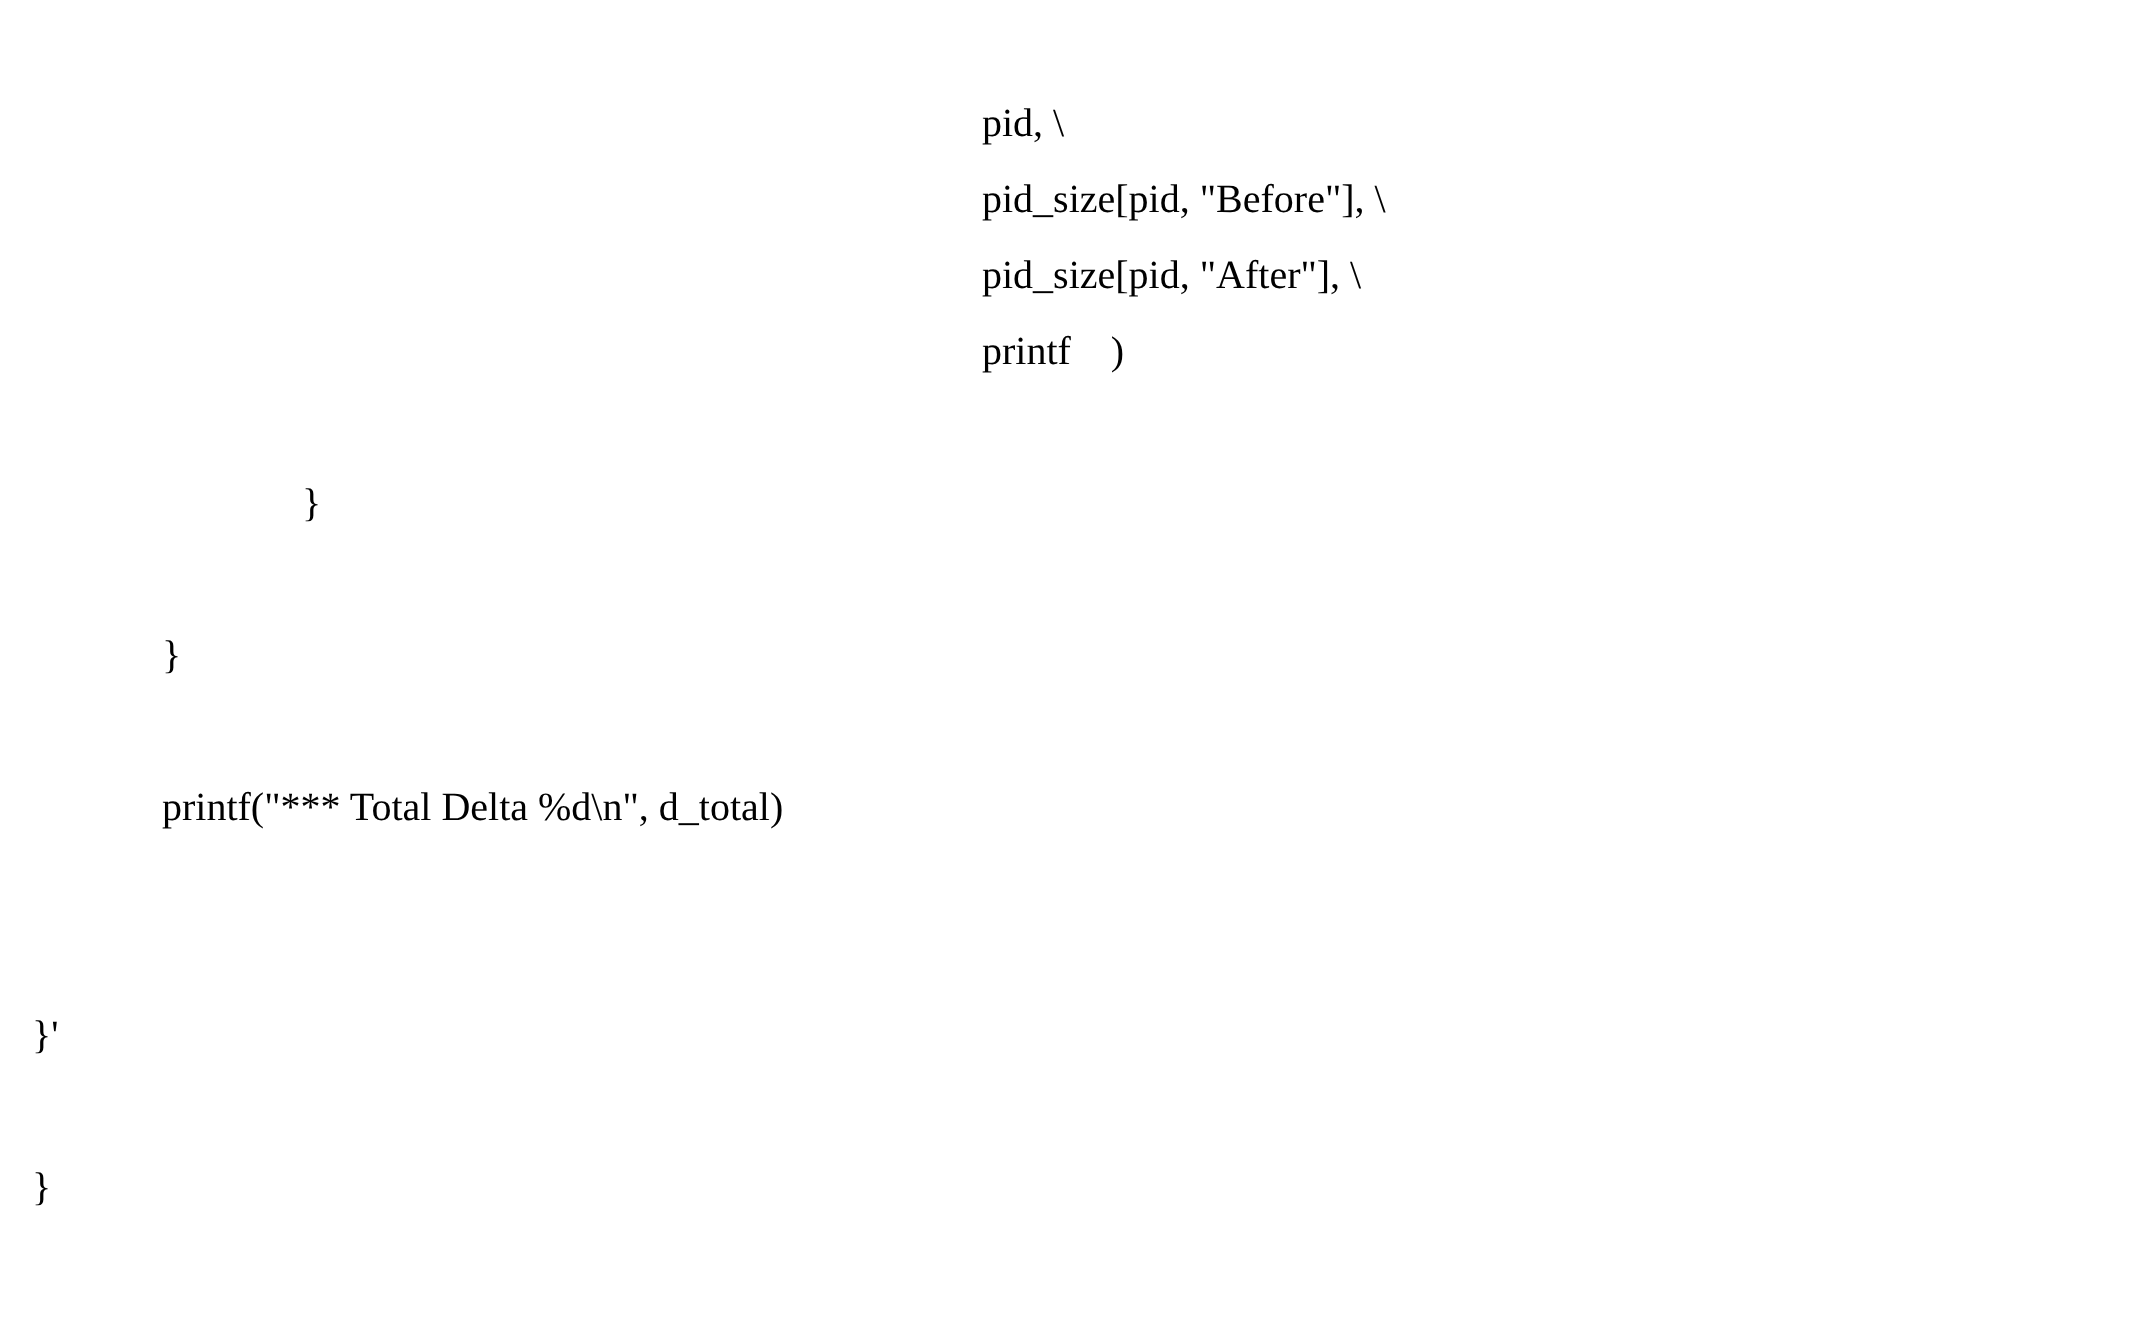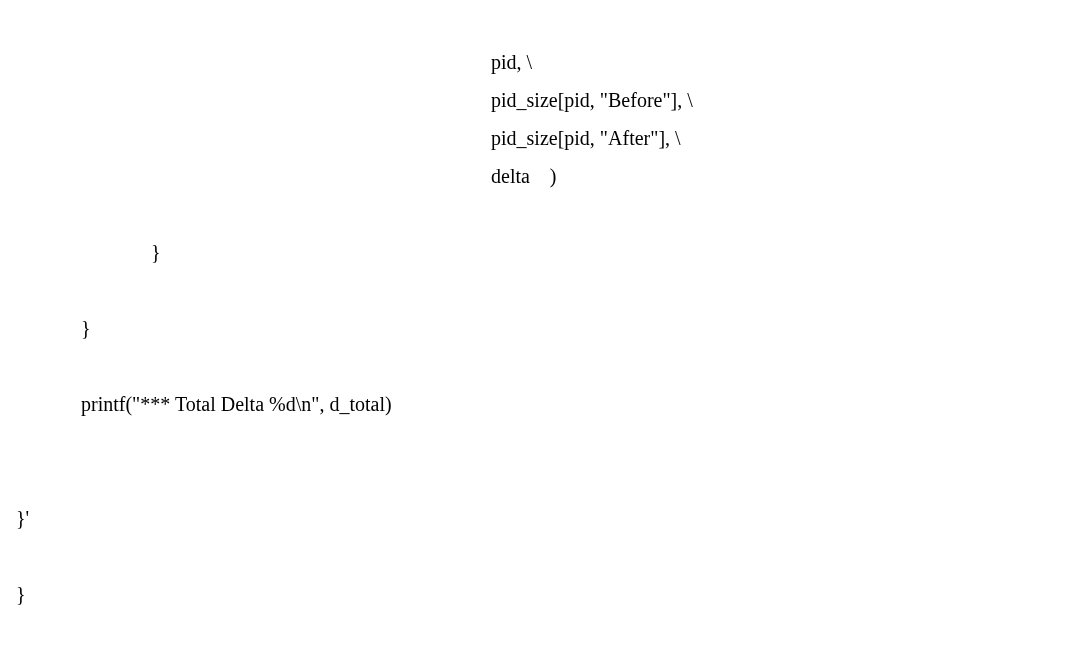--- a/index.html
+++ b/index.html
@@ -20,21 +20,21 @@
       padding-left: 16px;
     }
   </style>
 </head>
 <body>
 
 <div class="content">
 <span>                                                                                               pid, \</span>
 <span>                                                                                               pid_size[pid, "Before"], \</span>
 <span>                                                                                               pid_size[pid, "After"], \</span>
-<span>                                                                                               delta    )</span>
+<span>                                                                                               printf    )</span>
 <span></span>
 <span>                           }</span>
 <span></span>
 <span>             }</span>
 <span></span>
 <span>             printf("*** Total Delta %d\n", d_total)</span>
 <span></span>
 <span></span>
 <span>}'</span>
 <span></span>

